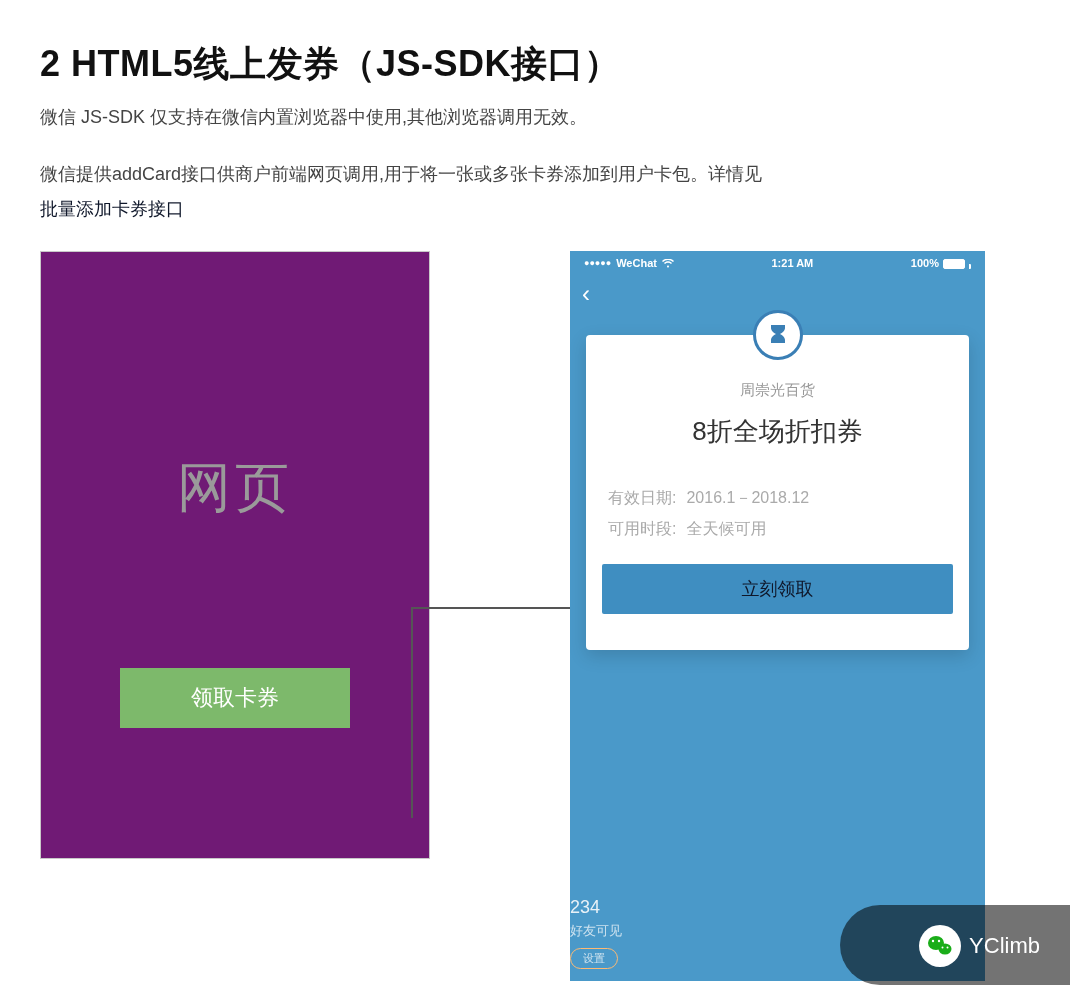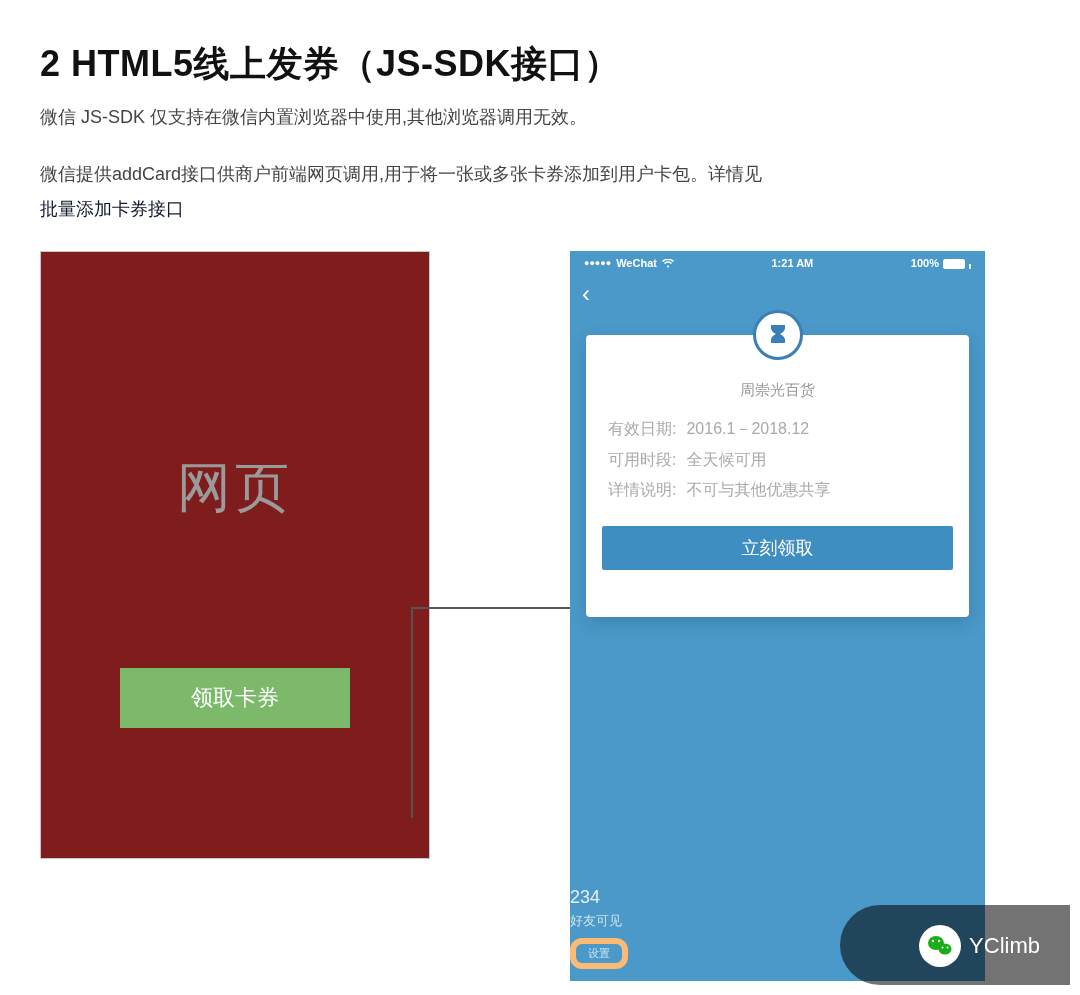--- a/index.html
+++ b/index.html
@@ -39,21 +39,21 @@
       margin-top: 0;
       position: relative;
       height: 740px;
     }
 
     
     .webpage-mock {
       width: 390px;
       height: 608px;
       border: 1px solid #c9c9c9;
-      background: #7f1d1d;
+      background: #701a75;
       display: flex;
       flex-direction: column;
       align-items: center;
       justify-content: center;
       position: relative;
     }
     .webpage-label {
       font-size: 54px;
       color: #9a9a9a;
       font-weight: 300;
@@ -129,21 +129,21 @@
       color: #fff;
       font-size: 24px;
       font-weight: 300;
       line-height: 1;
     }
     .card {
       margin: 22px 16px 0;
       background: #fff;
       border-radius: 4px;
       box-shadow: 0 6px 18px rgba(0,0,0,0.15);
-      padding-bottom: 31px;
+      padding-bottom: 20px;
       position: relative;
     }
     .card-badge {
       width: 50px; height: 50px;
       border-radius: 50%;
       background: #fff;
       border: 3px solid #3a7fb5;
       position: absolute;
       top: -25px; left: 50%;
       transform: translateX(-50%);
@@ -170,23 +170,23 @@
     .details {
       padding: 0 22px;
       font-size: 16px;
       color: #aaa;
       line-height: 1.9;
     }
     .detail-row { display: flex; gap: 10px; }
     .detail-label { min-width: 54px; }
     .claim-btn {
       margin: 20px 16px 16px;
-      height: 44px;
+      height: 50px;
       background: #3f8ec1;
-      color: #ffffff;
+      color: #0f172a;
       font-size: 18px;
       display: flex;
       align-items: center;
       justify-content: center;
       border-radius: 2px;
     }
     .bottom-info {
       position: absolute;
       bottom: 12px;
       left: 0; right: 0;
@@ -195,21 +195,21 @@
       font-size: 13px;
     }
     .bottom-num {
       font-size: 18px;
       color: #e8f1f7;
       margin-bottom: 4px;
     }
     .settings-pill {
       margin-top: 8px;
       display: inline-block;
-      border: 6px solid #fdba74;
+      border: 1px solid #fdba74;
       color: #cde2ef;
       border-radius: 12px;
       padding: 2px 12px;
       font-size: 11px;
     }
 
     
     .watermark {
       position: absolute;
       right: 0px;
@@ -282,33 +282,30 @@
     </div>
 
     <div class="card">
       <div class="card-badge">
         <svg class="card-badge-inner" viewBox="0 0 24 24">
           <path d="M5 2h14v3c0 2.5-2.5 5-5 6 2.5 1 5 3.5 5 6v3H5v-3c0-2.5 2.5-5 5-6-2.5-1-5-3.5-5-6V2z" fill="#3a7fb5"></path>
         </svg>
       </div>
       <div class="card-top">
         <div class="merchant">周崇光百货</div>
+        <div class="coupon-title">8折全场折扣券</div>
       </div>
       <div class="details">
         <div class="detail-row">
           <span class="detail-label">有效日期:</span>
           <span>2016.1－2018.12</span>
         </div>
         <div class="detail-row">
           <span class="detail-label">可用时段:</span>
           <span>全天候可用</span>
-        </div>
-        <div class="detail-row">
-          <span class="detail-label">详情说明:</span>
-          <span>不可与其他优惠共享</span>
         </div>
       </div>
       <div class="claim-btn">立刻领取</div>
     </div>
 
     <div class="bottom-info">
       <div class="bottom-num">234</div>
       <div>好友可见</div>
       <div class="settings-pill">设置</div>
     </div>

